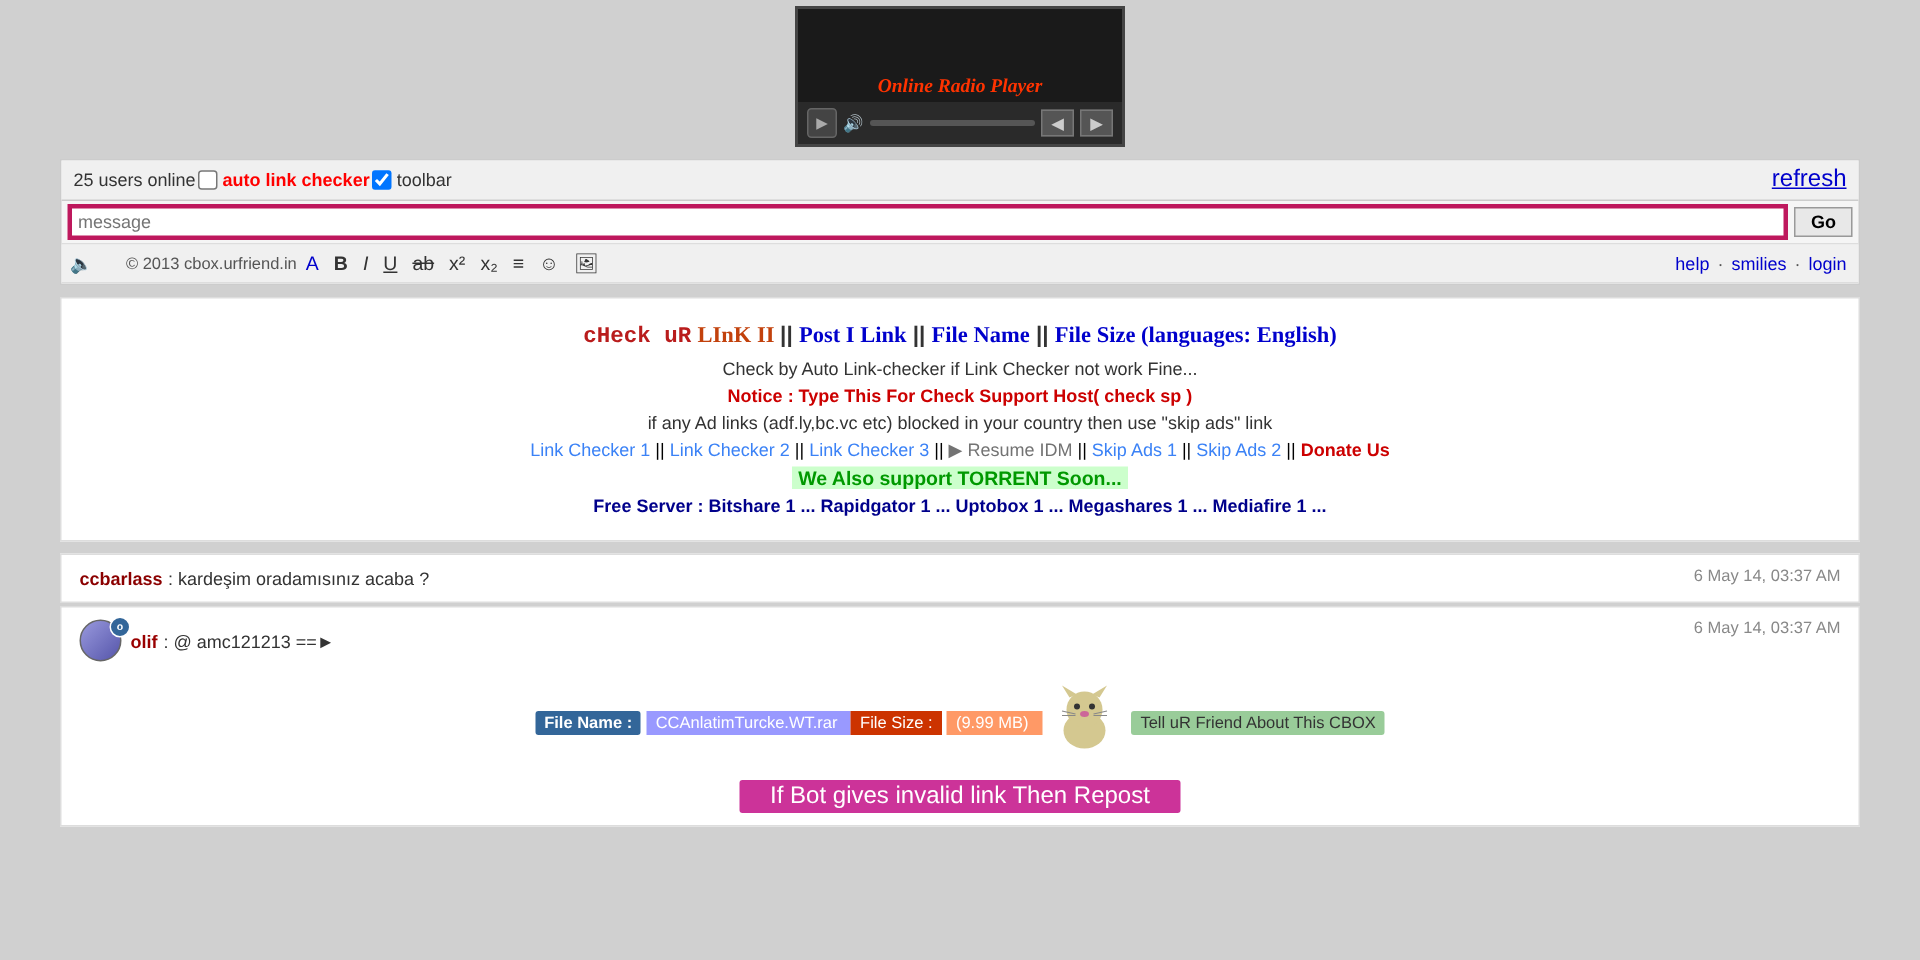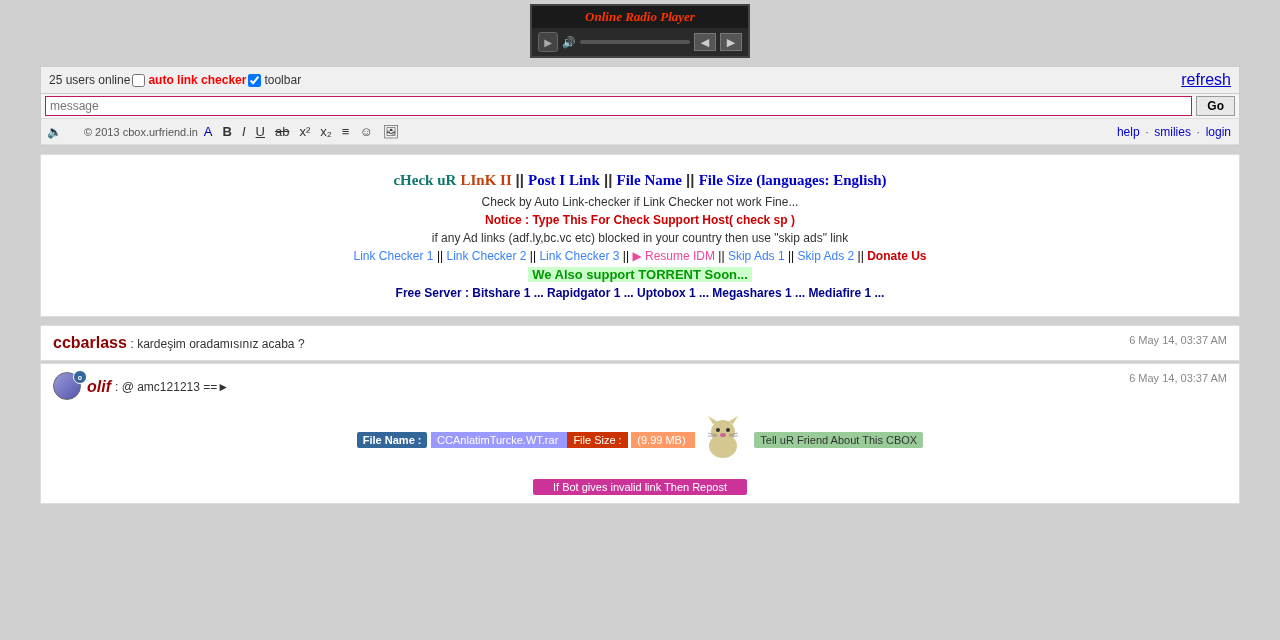--- a/index.html
+++ b/index.html
@@ -9,20 +9,21 @@
       background: #d0d0d0;
       color: #000;
     }
     .radio-title {
       color: #ff3300;
       font-size: 12px;
       font-weight: bold;
       font-style: italic;
       text-align: center;
       width: 100%;
+      margin-top: 40px;
     }
     .radio-controls {
       display: flex;
       align-items: center;
       gap: 4px;
       background: #333;
       padding: 4px 6px;
       width: 100%;
     }
     .play-btn {
@@ -74,21 +75,20 @@
       display: flex;
       align-items: center;
       gap: 2px;
     }
     .users-online {
       color: #333;
       font-size: 12px;
     }
     .checkbox-label {
       display: flex;
-      align-items: center;
       gap: 3px;
       font-size: 12px;
     }
     .auto-link-label {
       color: #ff0000;
       font-weight: bold;
     }
     .toolbar-label {
       color: #333;
     }
@@ -117,21 +117,21 @@
     
     .message-row {
       display: flex;
       align-items: center;
       padding: 2px 4px;
       border-bottom: 1px solid #ddd;
       gap: 4px;
     }
     .message-input {
       flex: 1;
-      border: 1px solid #be185d;
+      border: 3px solid #be185d;
       padding: 2px 4px;
       font-size: 12px;
       background: #fff;
     }
     .go-button {
       background: #e8e8e8;
       border: 1px solid #999;
       padding: 2px 10px;
       cursor: pointer;
       font-size: 12px;
@@ -238,21 +238,21 @@
     .msg-timestamp {
       position: absolute;
       right: 12px;
       top: 8px;
       font-size: 11px;
       color: #888;
     }
     .msg-user {
       font-weight: bold;
       color: #8b0000;
-      font-size: 16px;
+      font-size: 12px;
     }
     .msg-colon {
       color: #333;
       font-size: 12px;
     }
     .file-name-badge {
       background: #336699;
       color: #fff;
       font-size: 11px;
       font-weight: bold;
@@ -280,21 +280,21 @@
     .tell-badge {
       background: #99cc99;
       color: #333;
       font-size: 11px;
       padding: 2px 6px;
       border-radius: 2px;
     }
     .bot-notice {
       background: #cc3399;
       color: #fff;
-      font-size: 11px;
+      font-size: 16px;
       padding: 2px 20px;
       display: inline-block;
       margin-top: 6px;
       border-radius: 2px;
     }
 
     .page-wrapper {
       max-width: 1280px;
       margin: 0 auto;
       background: #d0d0d0;
@@ -361,40 +361,40 @@
         <a>smilies</a>
         <span> · </span>
         <a>login</a>
       </div>
     </div>
 
   </div>
 
   <div class="notice-board">
     <div class="notice-line1">
-      <span style="color:#0f766e; font-weight:bold; font-family:Liberation Serif, serif;">cHeck uR</span>
+      <span style="color:#b91c1c; font-weight:bold; font-family:Liberation Mono, monospace;">cHeck uR</span>
       <span style="color:#c2410c; font-weight:bold; font-family:'Comic Sans MS',cursive;"> LInK II </span>
       <span style="color:#333;">|| </span>
       <a href="#" style="color:#0000cc; text-decoration:none; font-family:'Comic Sans MS',cursive; font-weight:bold;">Post I Link</a>
       <span style="color:#333;"> || </span>
       <a href="#" style="color:#0000cc; text-decoration:none; font-family:'Comic Sans MS',cursive; font-weight:bold;">File Name</a>
       <span style="color:#333;"> || </span>
       <a href="#" style="color:#0000cc; text-decoration:none; font-family:'Comic Sans MS',cursive; font-weight:bold;">File Size (languages: English)</a>
     </div>
     <div class="notice-sub">Check by Auto Link-checker if Link Checker not work Fine...</div>
     <div class="notice-warn">Notice : Type This For Check Support Host( check sp )</div>
     <div class="notice-info">if any Ad links (adf.ly,bc.vc etc) blocked in your country then use "skip ads" link</div>
     <div class="notice-links">
       <a href="#">Link Checker 1</a>
       <span> || </span>
       <a href="#">Link Checker 2</a>
       <span> || </span>
       <a href="#">Link Checker 3</a>
       <span> || </span>
-      <a href="#" style="color:#ec4899;">▶ Resume IDM</a>
+      <a href="#" style="color:#737373;">▶ Resume IDM</a>
       <span> || </span>
       <a href="#">Skip Ads 1</a>
       <span> || </span>
       <a href="#">Skip Ads 2</a>
       <span> || </span>
       <a href="#" style="color:#cc0000; font-weight:bold;">Donate Us</a>
     </div>
     <div>
       <span class="notice-torrent">We Also support TORRENT Soon...</span>
     </div>
@@ -413,21 +413,21 @@
 
     <div class="chat-message" style="display:flex; flex-direction:column;">
       <span class="msg-timestamp">6 May 14, 03:37 AM</span>
       <div style="display:flex; align-items:center; gap:4px;">
         <div style="position:relative; display:inline-block; width:30px; height:30px;">
           <div style="width:28px; height:28px; background:linear-gradient(135deg,#9999dd,#5555aa); border-radius:50%; border:1px solid #666; display:inline-block; vertical-align:middle;"></div>
           <div style="position:absolute; top:-2px; right:-4px; width:14px; height:14px; background:#336699; border-radius:50%; border:1px solid #fff; display:flex; align-items:center; justify-content:center;">
             <span style="color:#fff; font-size:7px; font-weight:bold;">o</span>
           </div>
         </div>
-        <span class="msg-user" style="color:#990000;font-style:italic;">olif</span>
+        <span class="msg-user" style="color:#990000;">olif</span>
         <span class="msg-colon"> : @ amc121213 ==►</span>
       </div>
 
       <div style="margin-top:12px; text-align:center; position:relative;">
         <span class="file-name-badge">File Name :</span>
         <span class="file-value"> CCAnlatimTurcke.WT.rar </span>
         <span class="file-size-badge">File Size :</span>
         <span class="file-size-value"> (9.99 MB) </span>
         
         <span style="display:inline-block; vertical-align:middle; margin: 0 8px;">

